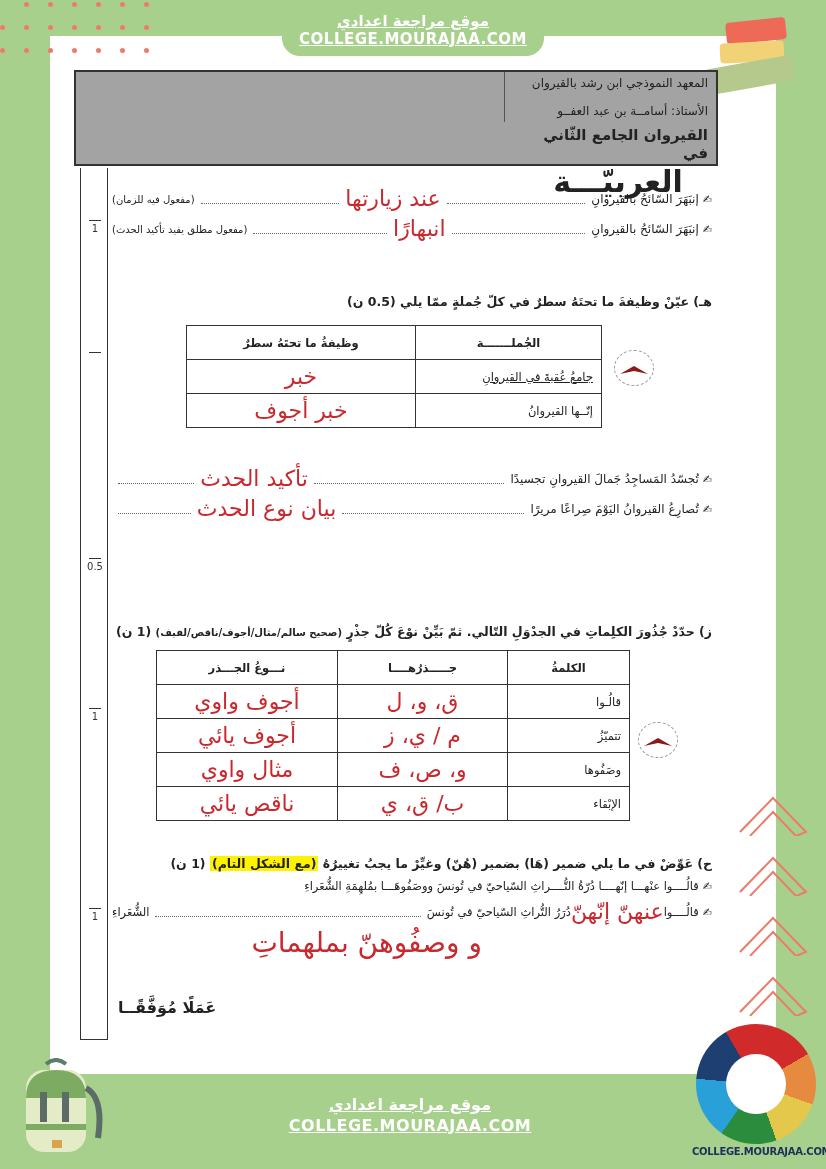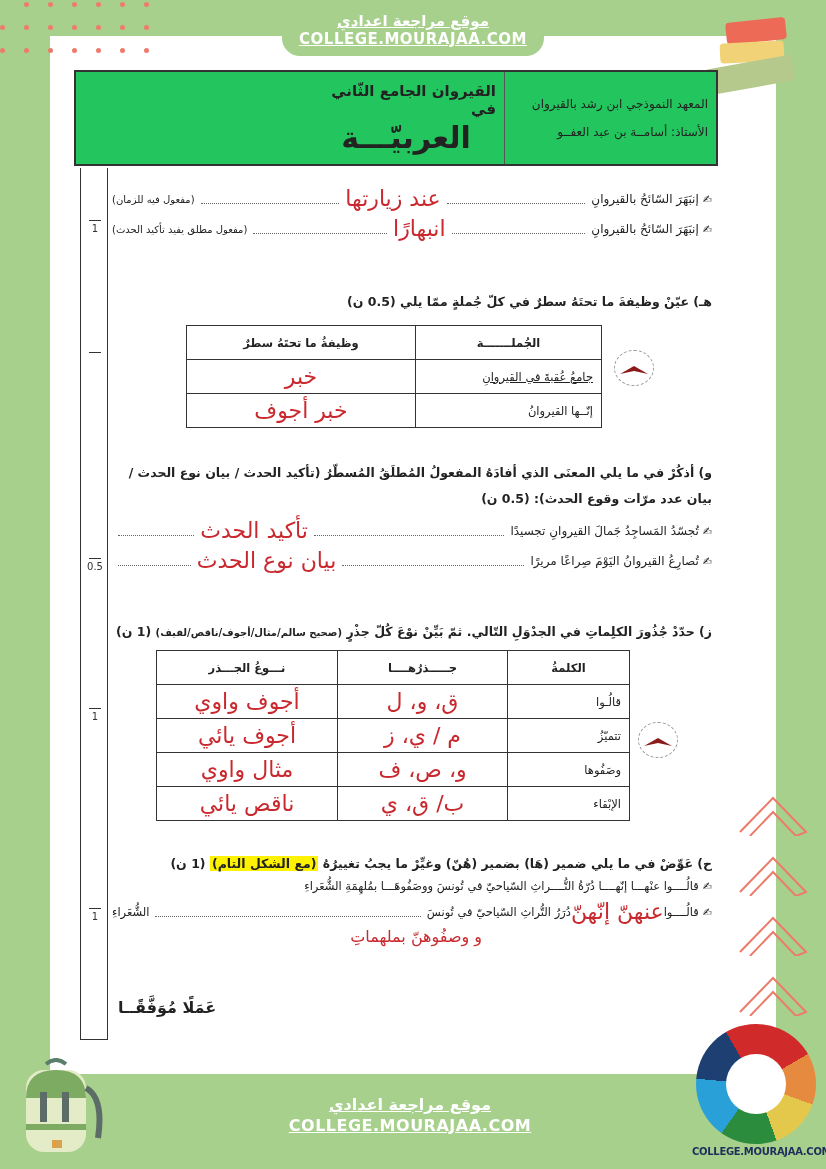--- a/index.html
+++ b/index.html
@@ -18,21 +18,21 @@
 
   .banner-top { position: absolute; left: 282px; top: 6px; width: 262px; height: 50px; background: #a8d08d; border-radius: 18px 18px 18px 18px; text-align: center; color: #fff; }
   .banner-bottom { position: absolute; left: 250px; top: 1075px; width: 320px; height: 94px; background: #a8d08d; border-radius: 40px 40px 0 0; text-align: center; color: #fff; }
   .banner-ar { font-size: 15px; font-weight: bold; text-decoration: underline; direction: rtl; display: block; line-height: 18px; }
   .banner-en { font-size: 15px; font-weight: bold; text-decoration: underline; letter-spacing: 0.5px; display: block; line-height: 18px; }
   .banner-top .banner-ar { margin-top: 6px; }
   .banner-bottom .banner-ar { margin-top: 20px; font-size: 16px; line-height: 20px; }
   .banner-bottom .banner-en { font-size: 16px; line-height: 22px; }
 
   
-  .exam-header { position: absolute; left: 74px; top: 70px; width: 644px; height: 96px; border: 2px solid #333; display: flex; direction: rtl; background: #22c55e; }
+  .exam-header { position: absolute; left: 74px; top: 70px; width: 644px; height: 96px; border: 2px solid #333; display: flex; direction: rtl; background: #a3a3a3; flex-direction: column; }
   .hdr-col { border-left: 1.5px solid #555; display: flex; flex-direction: column; justify-content: center; padding: 4px 8px; }
   .hdr-col:last-child { border-left: none; }
   .hdr-right { width: 212px; font-size: 12px; gap: 14px; }
   .hdr-center { width: 196px; align-items: center; }
   .hdr-left { flex: 1; font-size: 12px; gap: 8px; align-items: flex-start; }
   .hdr-center .t1 { font-size: 15px; font-weight: bold; }
   .hdr-center .t2 { font-size: 30px; font-weight: bold; letter-spacing: 2px; margin-top: 2px; }
   .hdr-left .year { font-weight: bold; font-size: 13px; }
 
   
@@ -166,21 +166,20 @@
     <td style="text-align:center"><span class="hand">خبر أجوف</span></td>
   </tr>
 </tbody>
   </table>
 <div class="emblem" style="left:612px;top:350px">
     <div class="arc"></div>
     <div class="book"></div>
   </div>
 
 <div class="content" style="top:460px">
-  <div class="q-title" style="line-height:26px">و) أذكُرْ في ما يلي المعنَى الذي أفادَهُ المفعولُ المُطلَقُ المُسطّرُ (تأكيد الحدث / بيان نوع الحدث / بيان عدد مرّات وقوع الحدث): (0.5 ن)</div>
   <div class="line">
     <span class="pen">✍</span>
     <span>تُجسّدُ المَساجِدُ جَمالَ القيروانِ تجسيدًا</span>
     <span class="dotted"></span>
     <span class="hand">تأكيد الحدث</span>
     <span class="dotted" style="flex:0.4"></span>
   </div>
   <div class="line">
     <span class="pen">✍</span>
     <span>تُصارِعُ القيروانُ اليَوْمَ صِراعًا مريرًا</span>
@@ -243,21 +242,21 @@
   </div>
   <div class="line" style="font-size:11.5px">
     <span class="pen">✍</span>
     <span>قالُــــوا</span>
     <span class="hand">عنهنّ إنّهنّ</span>
     <span>دُرَرُ التُّراثِ السّياحيّ في تُونسَ</span>
     <span class="dotted"></span>
     <span>الشُّعَراءِ</span>
   </div>
   <div style="margin-top:6px;padding-right:230px">
-    <span class="hand" style="font-size:16px">و وصفُوهنّ بملهماتِ</span>
+    <span class="hand" style="font-size:28px">و وصفُوهنّ بملهماتِ</span>
   </div>
 </div>
 
 <div style="position:absolute;left:118px;top:998px;direction:rtl;font-weight:bold;font-size:16px">عَمَلًا مُوَفَّقًــا</div>
 
 <svg class="chev" style="top:792px" viewBox="0 0 70 44">
     <polyline points="2,40 35,6 68,40 58,44 35,20 12,44" fill="none" stroke="#ec7c6a" stroke-width="2"></polyline>
   </svg>
 <svg class="chev" style="top:852px" viewBox="0 0 70 44">
     <polyline points="2,40 35,6 68,40 58,44 35,20 12,44" fill="none" stroke="#ec7c6a" stroke-width="2"></polyline>

